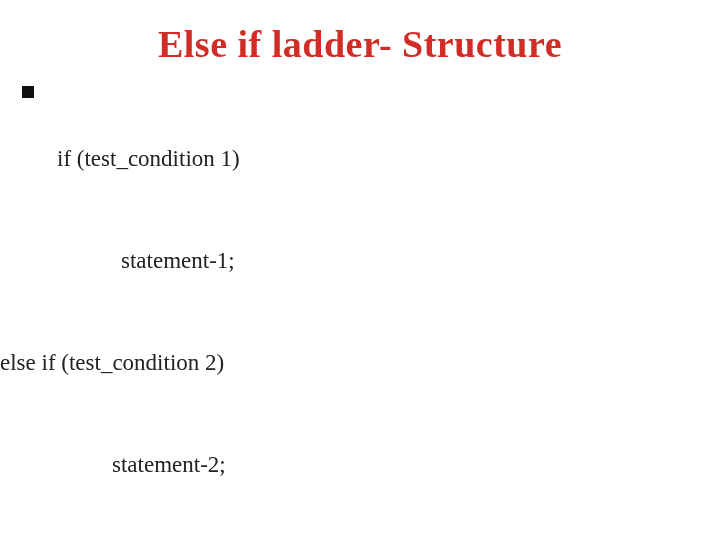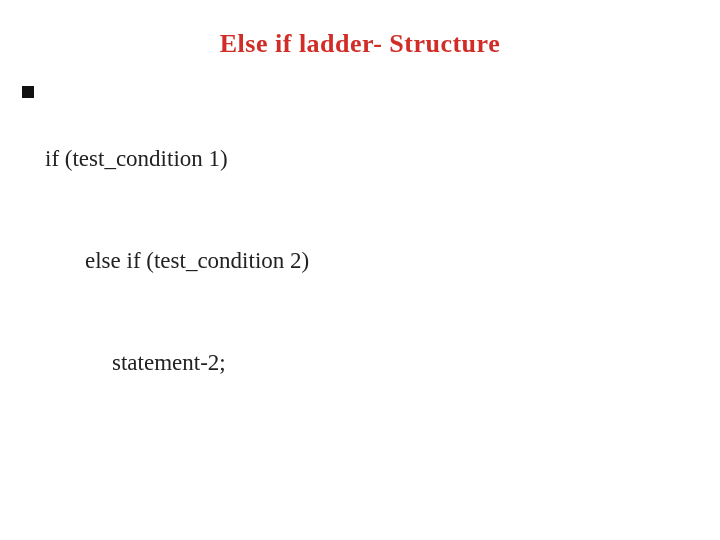--- a/index.html
+++ b/index.html
@@ -14,21 +14,21 @@
     background: #ffffff;
     overflow: hidden;
     font-family: "Liberation Serif", "DejaVu Serif", serif;
   }
   .slide-title {
     position: absolute;
     top: 22px;
     left: 0;
     width: 100%;
     text-align: center;
-    font-size: 26px;
+    font-size: 38px;
     font-weight: bold;
     color: #d12c26;
     letter-spacing: 0.5px;
     line-height: 44px;
     white-space: pre;
   }
   .bullet {
     position: absolute;
     left: 22px;
     top: 86px;
@@ -40,36 +40,37 @@
     position: absolute;
     top: 74px;
     left: 0;
     width: 720px;
     color: #222222;
     font-size: 23px;
     line-height: 34px;
     white-space: pre;
   }
   .code-line { height: 34px; }
-  .l0  { margin-left: 45px; }
+  .l0  { margin-left: 57px; }
   .l1  { margin-left: 121px; }
-  .l2  { margin-left: 85px; }
+  .l2  { }
   .l3  { margin-left: 112px; }
 </style>
 </head>
 <body>
 
 <div class="slide">
 
   <div class="slide-title">Else if ladder- Structure</div>
 
   <span class="bullet"></span>
 
   <div class="code-block">
     <div class="code-line l0">if (test_condition 1)</div>
+    <div class="code-line l1">statement-1;</div>
     <div class="code-line l2">else if (test_condition 2)</div>
     <div class="code-line l3">statement-2;</div>
     
     
     
     
     
     
     
     

